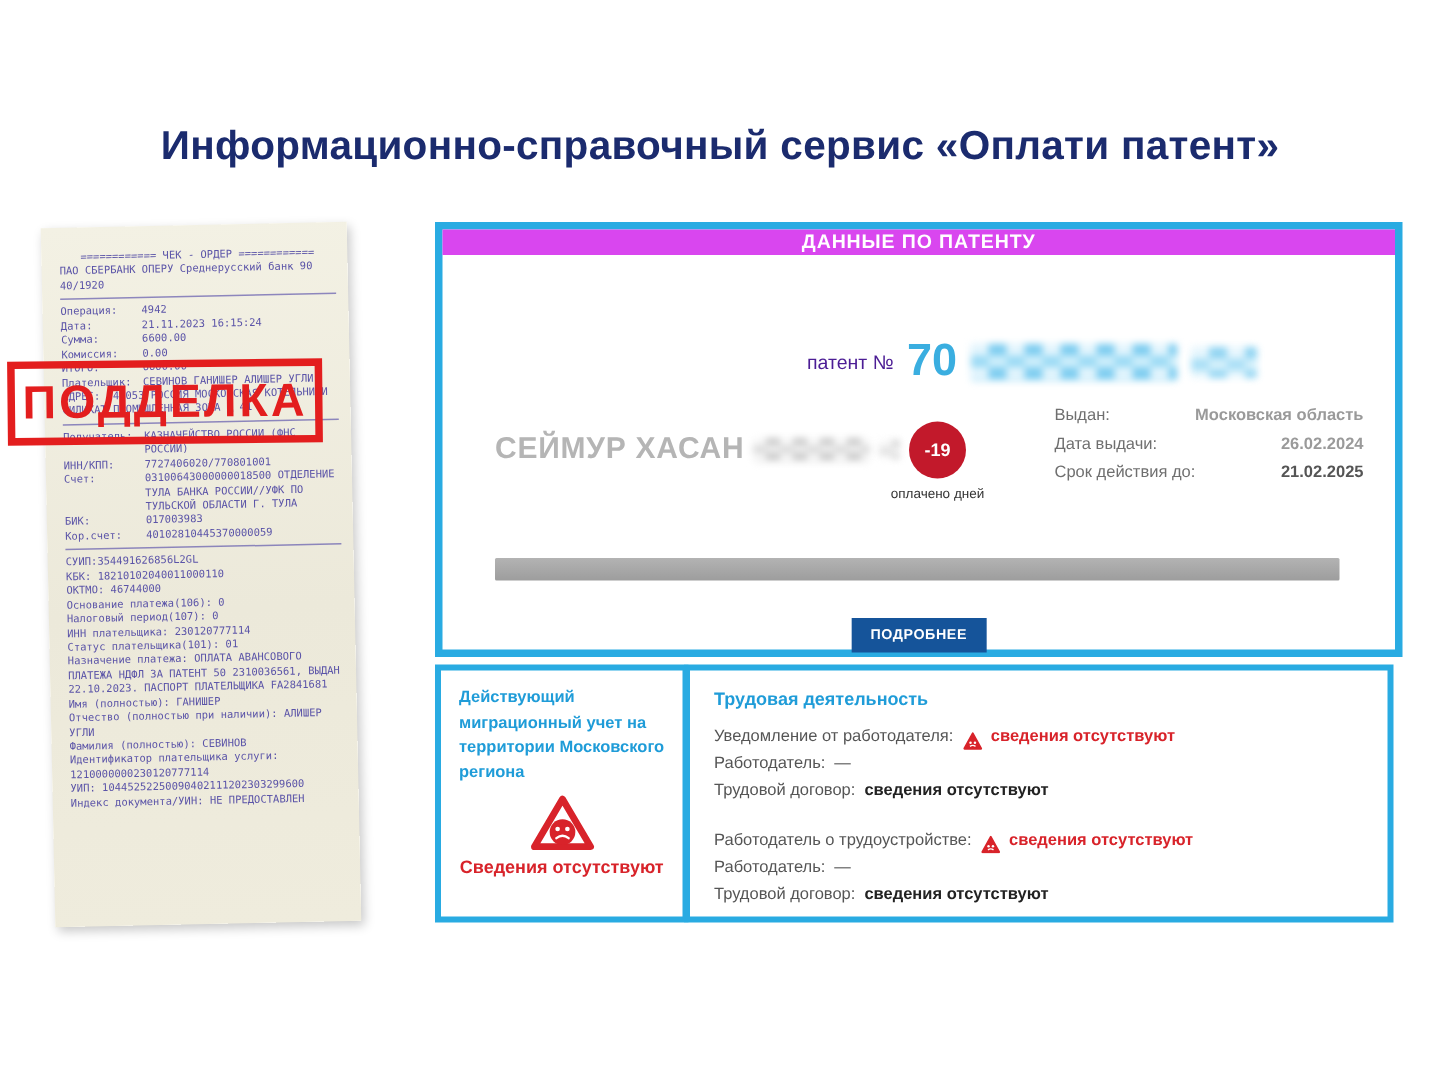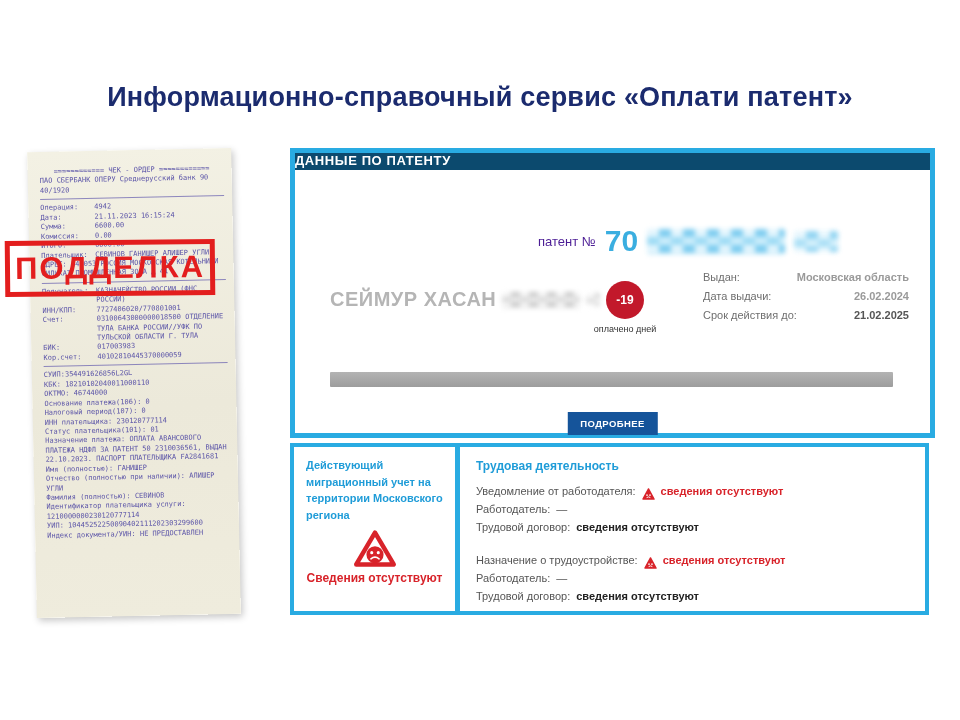--- a/index.html
+++ b/index.html
@@ -22,22 +22,22 @@
   .r-center{text-align:center;}
   .r-hr{border-bottom:1px solid #6b63b0;margin:3px 0 4px;opacity:.75;}
   
   .stamp{position:absolute;left:5px;top:240px;width:200px;height:46px;
     border:5px solid #E31E1E;display:flex;align-items:center;justify-content:center;
     transform:rotate(-0.6deg);z-index:5;}
   .stamp span{font-size:31px;font-weight:bold;color:#E31E1E;letter-spacing:2px;white-space:nowrap;}
   
   .panel-top{position:absolute;left:290px;top:148px;width:645px;height:290px;
     box-sizing:border-box;border:5px solid #29ABE2;background:#fff;}
-  .panel-header{background:#0c4a6e;color:#fff;height:17px;line-height:16px;
-    font-size:13px;font-weight:bold;letter-spacing:0.6px;}
+  .panel-header{background:#d946ef;color:#fff;height:17px;line-height:16px;
+    text-align:center;font-size:13px;font-weight:bold;letter-spacing:0.6px;}
   .panel-body{position:relative;width:100%;height:calc(100% - 17px);}
   .patent-row{position:absolute;top:56px;left:243px;display:flex;align-items:center;gap:9px;}
   .patent-label{font-size:13px;color:#4c1d95;}
   .patent-num{font-size:30px;font-weight:bold;color:#3AAEE0;line-height:1;}
   .blur-blue{height:25px;border-radius:2px;filter:blur(2.5px);
     background:conic-gradient(#7ecdf0 0 25%, #cdeefb 0 50%, #9ddbf5 0 75%, #e3f5fd 0);
     background-size:24px 16px;}
   .bb-long{width:138px;}
   .bb-short{width:44px;height:21px;opacity:.85;}
   .name-row{position:absolute;top:118px;left:35px;display:flex;align-items:center;gap:6px;}
@@ -237,21 +237,21 @@
             <span class="l-lab">Работодатель:</span>
             <span class="l-dash">—</span>
           </div>
           <div class="l-row">
             <span class="l-lab">Трудовой договор:</span>
             <span class="l-bold">сведения отсутствуют</span>
           </div>
         </div>
         <div class="labor-group">
           <div class="l-row">
-            <span class="l-lab">Назначение о трудоустройстве:</span>
+            <span class="l-lab">Работодатель о трудоустройстве:</span>
             <span class="l-tri">
               <svg width="13" height="12" viewBox="0 0 14 13">
                 <path d="M7 1 L13 12 L1 12 Z" fill="#D8232A" stroke="#D8232A" stroke-width="1.5" stroke-linejoin="round"></path>
                 <circle cx="5.4" cy="7.8" r="0.9" fill="#fff"></circle>
                 <circle cx="8.6" cy="7.8" r="0.9" fill="#fff"></circle>
                 <path d="M5 10.4 Q7 8.9 9 10.4" stroke="#fff" stroke-width="1" fill="none"></path>
               </svg>
             </span>
             <span class="l-red">сведения отсутствуют</span>
           </div>

